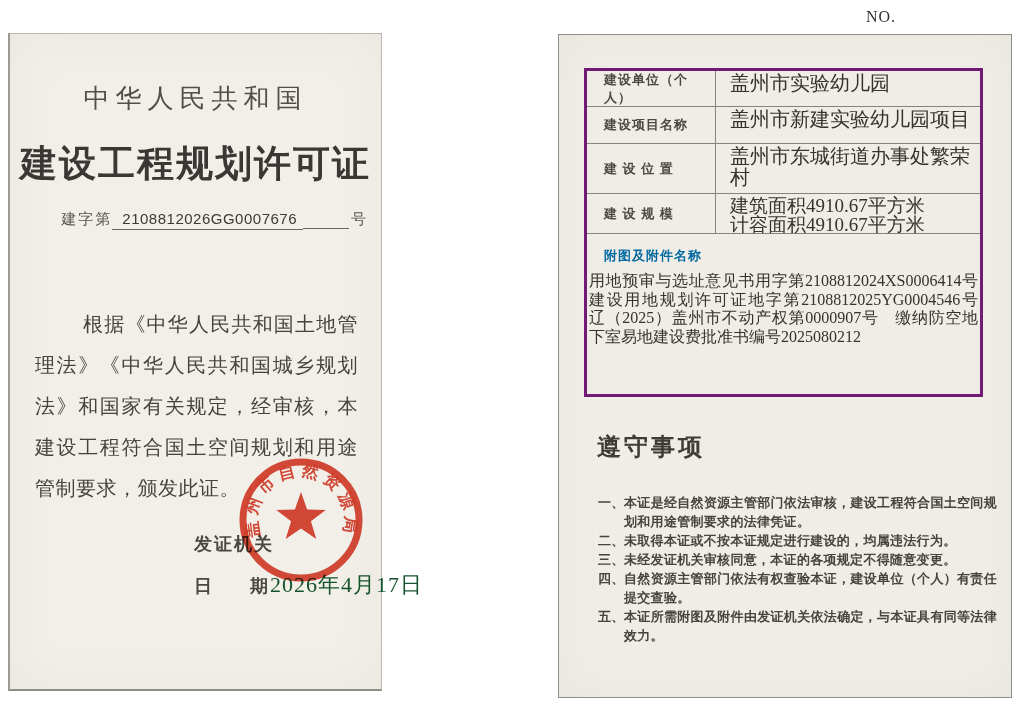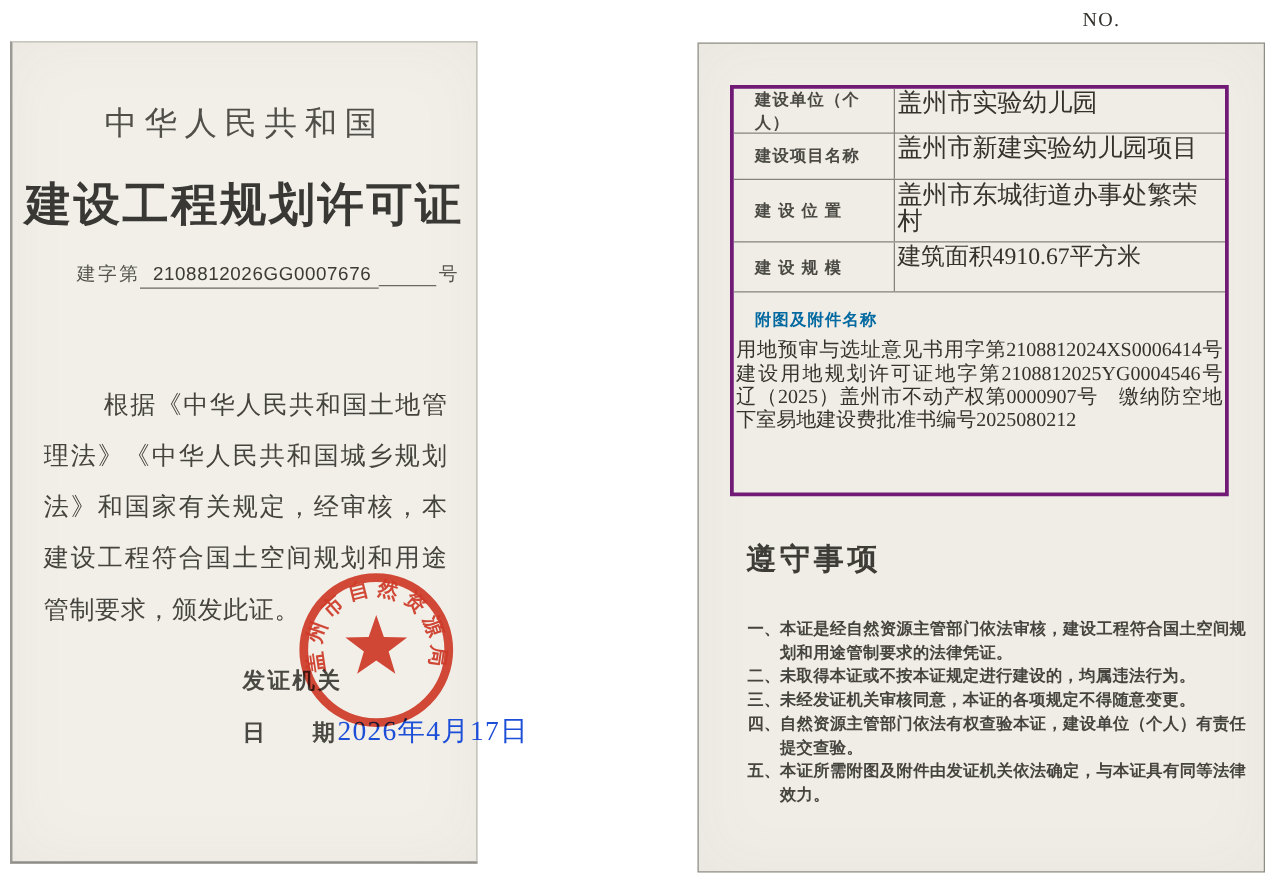--- a/index.html
+++ b/index.html
@@ -44,21 +44,21 @@
     font-size:18px; font-weight:bold; letter-spacing:2px; color:#4a4842; z-index:1;text-align:right;
   }
   .date-line {
     position:absolute; left:184px; top:536px; z-index:1;
     font-size:18px; font-weight:bold; color:#4a4842; white-space:nowrap;
   }
   .date-label-left { letter-spacing:0; }
   .date-label-right { margin-left:38px; }
   .date-value {
     font-family:"Liberation Serif", serif; font-weight:normal;
-    font-size:22px; color:#1d4ed8; letter-spacing:1px; margin-left:2px;
+    font-size:22px; color:#14532d; letter-spacing:1px; margin-left:2px;
   }
   .seal {
     position:absolute; left:216px; top:411px; width:150px; height:150px;
     z-index:3; mix-blend-mode:multiply; opacity:0.95;
   }
 
   
   .no-label {
     position:absolute; left:866px; top:8px;
     font-family:"Liberation Serif", serif; font-size:16px; letter-spacing:1px; color:#33312c;
@@ -72,21 +72,21 @@
     position:absolute; left:25px; top:33px; width:399px;
     border:3px solid #701a75; background:transparent;
   }
   .trow { display:grid; grid-template-columns:128px 1fr; border-bottom:1px solid #85837d; }
   .trow-1 { height:36px; } .trow-2 { height:37px; } .trow-3 { height:50px; } .trow-4 { height:40px; }
   .tlabel {
     padding:0 4px 0 17px; font-size:13px; font-weight:bold; color:#4b4943;
     letter-spacing:1px; display:flex; align-items:center;
   }
   .tvalue {
-    border-left:1px solid #85837d; padding:2px 4px 0 2px;
+    border-left:1px solid #85837d; padding:2px 4px 0 14px;
     font-family:"Liberation Serif", serif; font-size:20px; color:#35332c; line-height:21px;
   }
   .tvalue-2line { line-height:19px; font-size:19px; }
   .attach-row { height:160px; border-bottom:none; }
   .attach-label { padding:13px 0 0 17px; font-size:13px; font-weight:bold; color:#0369a1; letter-spacing:1px; }
   .attach-text {
     padding:7px 2px 0 2px; font-family:"Liberation Serif", serif;
     font-size:16px; color:#35332c; line-height:18.5px; text-align:justify;
   }
   .notice-title {
@@ -149,20 +149,21 @@
         <div class="tvalue">盖州市新建实验幼儿园项目</div>
       </div>
       <div class="trow trow-3">
         <div class="tlabel">建 设 位 置</div>
         <div class="tvalue">盖州市东城街道办事处繁荣村</div>
       </div>
       <div class="trow trow-4">
         <div class="tlabel">建 设 规 模</div>
         <div class="tvalue tvalue-2line">
           <div>建筑面积4910.67平方米</div>
+          <div>计容面积4910.67平方米</div>
         </div>
       </div>
       <div class="attach-row">
         <div class="attach-label">附图及附件名称</div>
         <div class="attach-text">用地预审与选址意见书用字第2108812024XS0006414号 建设用地规划许可证地字第2108812025YG0004546号　辽（2025）盖州市不动产权第0000907号　缴纳防空地下室易地建设费批准书编号2025080212</div>
       </div>
     </div>
 
     <div class="notice-title">遵守事项</div>
 

